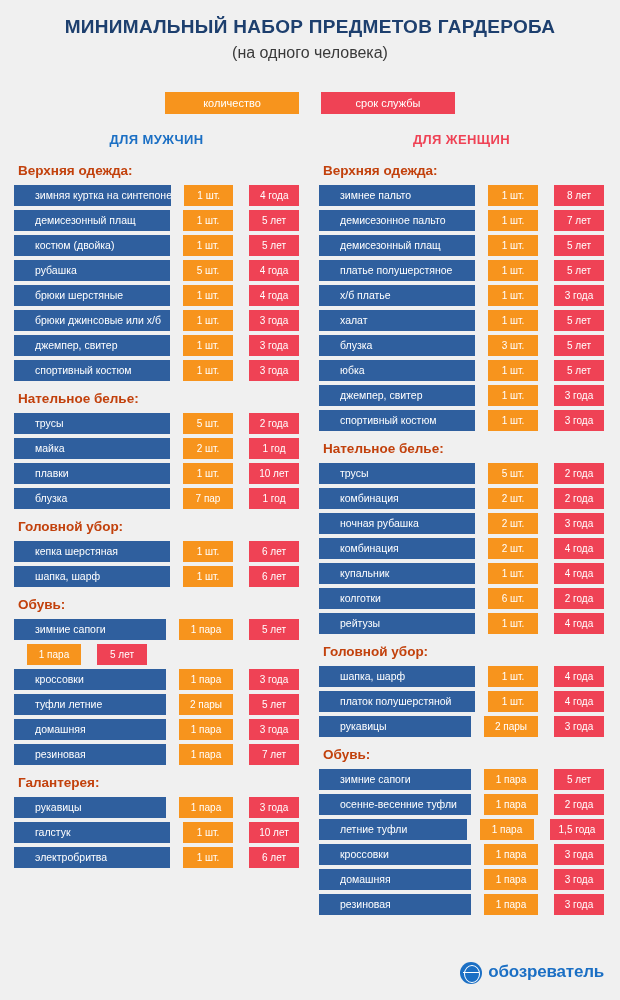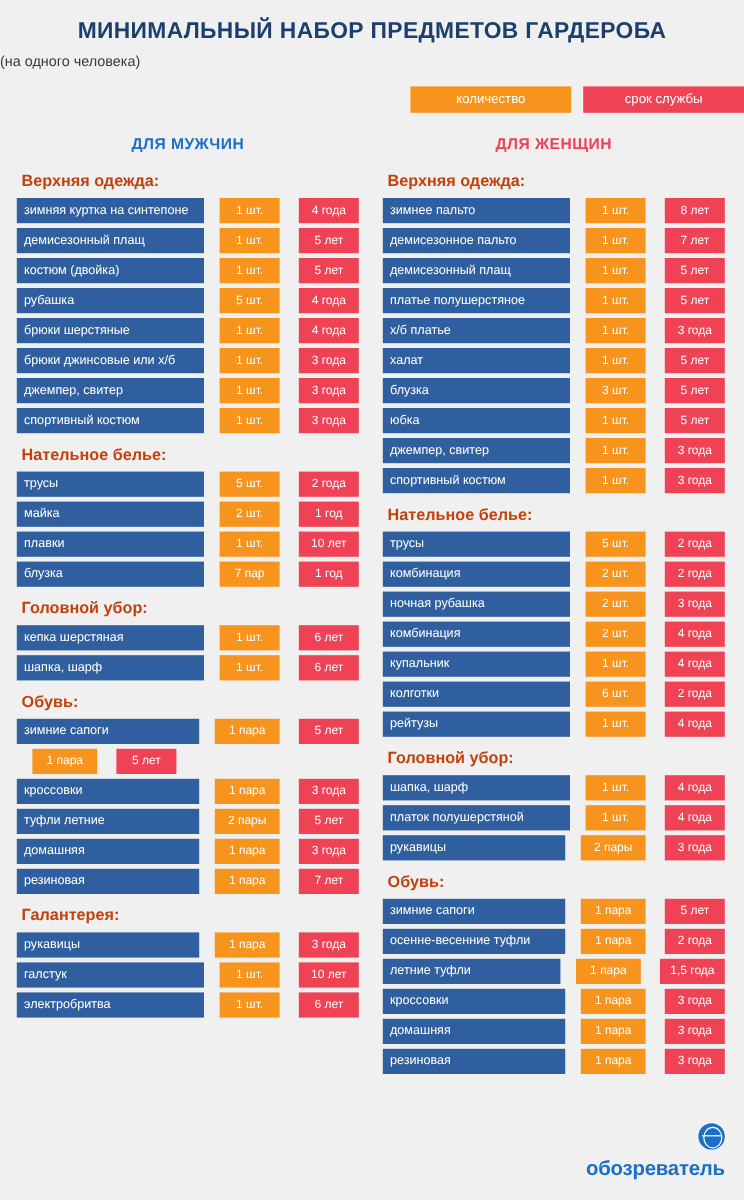--- a/index.html
+++ b/index.html
@@ -16,32 +16,32 @@
 
   .title {
     text-align:center;
     font-size:19px;
     font-weight:bold;
     letter-spacing:0.3px;
     color:#1d3f6e;
     padding-top:16px;
   }
   .subtitle {
-    text-align:left;
-    font-size:12px;
+    text-align:center;
+    font-size:16px;
     color:#3a3a3a;
     margin-top:6px;
     font-weight:normal;
   }
 
   .legend {
     display:flex;
-    justify-content:flex-end;
-    gap:10px;
-    margin-top:14px;
+    justify-content:center;
+    gap:22px;
+    margin-top:30px;
   }
   .legend-chip {
     font-size:11px;
     color:#ffffff;
     padding:5px 0;
     width:134px;
     text-align:center;
     font-weight:normal;
   }
   .chip-qty { background:#f7941d; }
@@ -78,21 +78,21 @@
     align-items:stretch;
     margin-bottom:4px;
     height:21px;
   }
   .row .name {
     flex:1 1 auto;
     background:#2f5f9e;
     color:#ffffff;
     font-size:10.5px;
     line-height:21px;
-    padding-left:6px;
+    padding-left:21px;
     white-space:nowrap;
     overflow:hidden;
   }
   .row .qty {
     width:50px;
     background:#f7941d;
     color:#ffffff;
     font-size:10px;
     line-height:21px;
     text-align:center;
@@ -110,23 +110,22 @@
     margin-left:16px;
     white-space:nowrap;
   }
   .row .life.wide { width:54px; }
 
   .footer {
     position:absolute;
     right:16px;
     bottom:16px;
     display:flex;
-    align-items:flex-end;
+    align-items:flex-start;
     gap:6px;
-    flex-direction:column;
   }
   .logo-globe {
     width:22px; height:22px;
     border-radius:50%;
     background:#1b6fc4;
     position:relative;
     display:inline-block;
   }
   .logo-globe:before {
     content:"";

